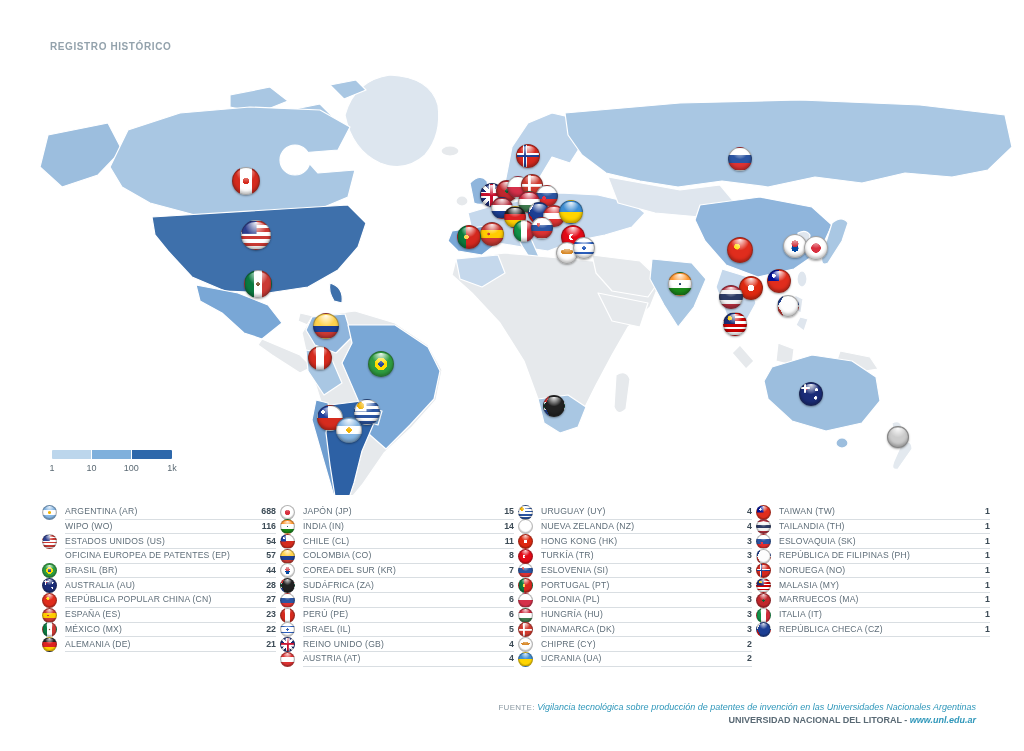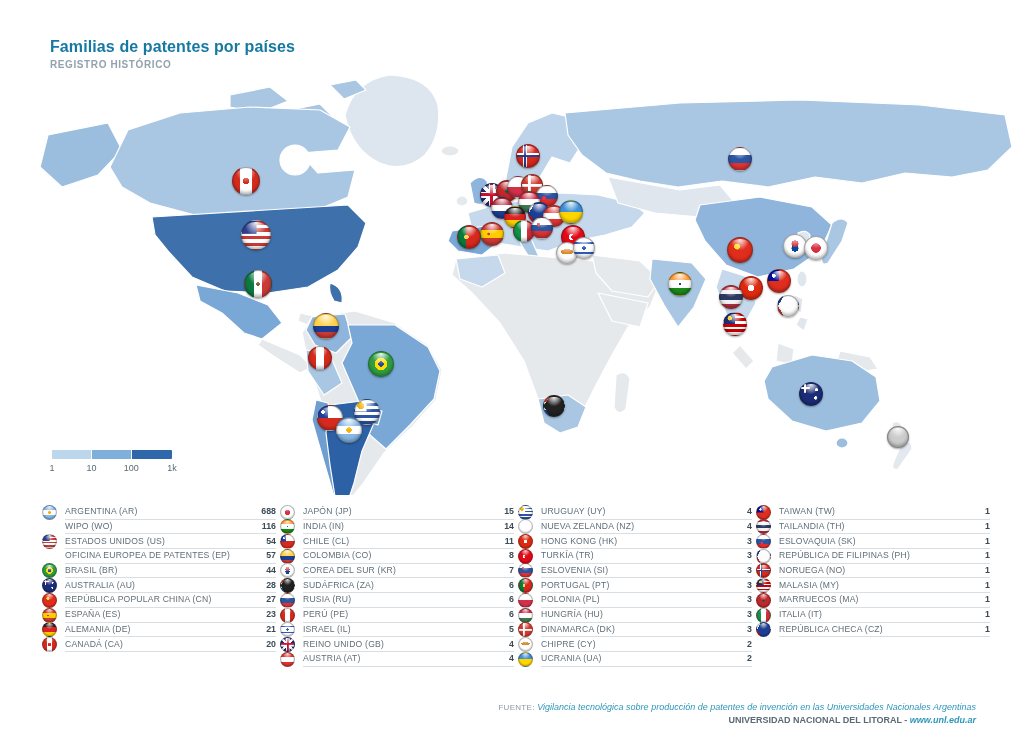--- a/index.html
+++ b/index.html
@@ -45,21 +45,20 @@
   .fline1 .src{font-style:italic;color:#2f97ba;}
   .fline2{font-size:9px;margin-top:3px;color:#5a6a75;font-weight:bold;}
   .fline2 .url{color:#2f97ba;font-style:italic;cursor:pointer;}
 </style>
 </head>
 <body>
 
 <div class="page">
 
   <div class="hdr">
-    <div class="title">Familias de patentes por países</div>
     <div class="subtitle">REGISTRO HISTÓRICO</div>
   </div>
 
   <div class="mapwrap">
     <svg width="1024" height="440" viewBox="0 0 1024 440">
       <g stroke="#ffffff" stroke-width="1.2" stroke-linejoin="round">
 
         <path d="M345,60 Q355,25 390,20 Q430,22 438,50 Q442,80 425,100 Q405,118 380,108 Q352,95 345,60 Z" fill="#dde6ef"></path>
 
         <path d="M230,40 l40,-8 l18,14 l-30,12 l-28,-6 Z" fill="#a9c7e3"></path>
@@ -237,31 +236,31 @@
           </span>
         </div>
         <div class="trow">
           <span class="tflag" style="background: radial-gradient(circle at 36% 50%, rgb(203, 58, 52) 0px, rgb(203, 58, 52) 8%, transparent 9%), linear-gradient(rgb(203, 58, 52) 30%, rgb(255, 204, 0) 30%, rgb(255, 204, 0) 70%, rgb(203, 58, 52) 70%);"></span>
           <span class="tcontent">
             <span class="tlabel">ESPAÑA (ES)</span>
             <span class="tvalue">23</span>
           </span>
         </div>
         <div class="trow">
+          <span class="tflag" style="background: radial-gradient(circle, rgb(122, 82, 48) 0px, rgb(122, 82, 48) 10%, transparent 11%), linear-gradient(90deg, rgb(11, 122, 64) 33%, rgb(255, 255, 255) 33%, rgb(255, 255, 255) 67%, rgb(203, 58, 52) 67%);"></span>
+          <span class="tcontent">
+            <span class="tlabel">MÉXICO (MX)</span>
+            <span class="tvalue">22</span>
+          </span>
+        </div>
+        <div class="trow">
           <span class="tflag" style="background: linear-gradient(rgb(34, 34, 34) 33%, rgb(221, 34, 34) 33%, rgb(221, 34, 34) 66%, rgb(255, 204, 0) 66%);"></span>
           <span class="tcontent">
             <span class="tlabel">ALEMANIA (DE)</span>
             <span class="tvalue">21</span>
-          </span>
-        </div>
-        <div class="trow">
-          <span class="tflag" style="background: radial-gradient(circle, rgb(213, 43, 30) 0px, rgb(213, 43, 30) 18%, transparent 19%), linear-gradient(90deg, rgb(213, 43, 30) 28%, rgb(255, 255, 255) 28%, rgb(255, 255, 255) 72%, rgb(213, 43, 30) 72%);"></span>
-          <span class="tcontent">
-            <span class="tlabel">CANADÁ (CA)</span>
-            <span class="tvalue">20</span>
           </span>
         </div>
       </div>
       <div class="tcol" style="left: 280px;">
         <div class="trow">
           <span class="tflag" style="background: radial-gradient(circle, rgb(216, 48, 63) 0px, rgb(216, 48, 63) 30%, transparent 31%), linear-gradient(rgb(255, 255, 255), rgb(255, 255, 255));"></span>
           <span class="tcontent">
             <span class="tlabel">JAPÓN (JP)</span>
             <span class="tvalue">15</span>
           </span>

